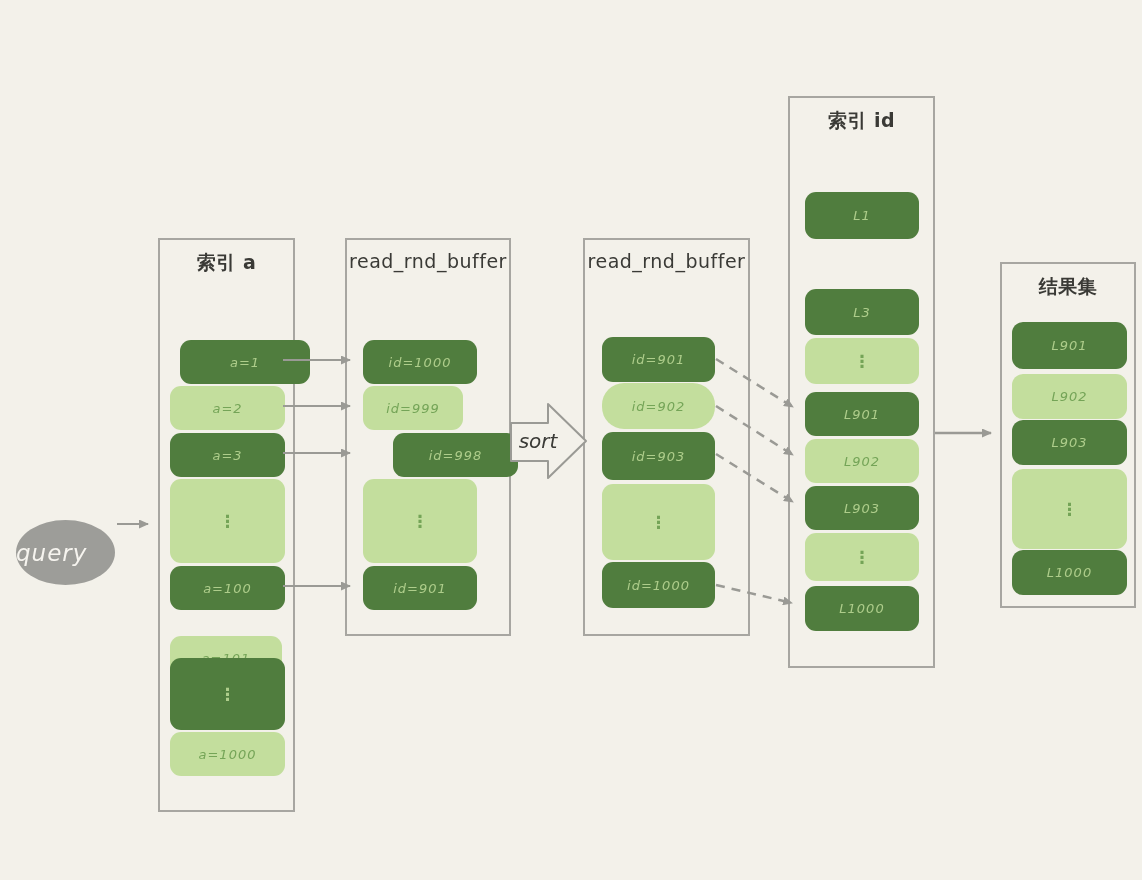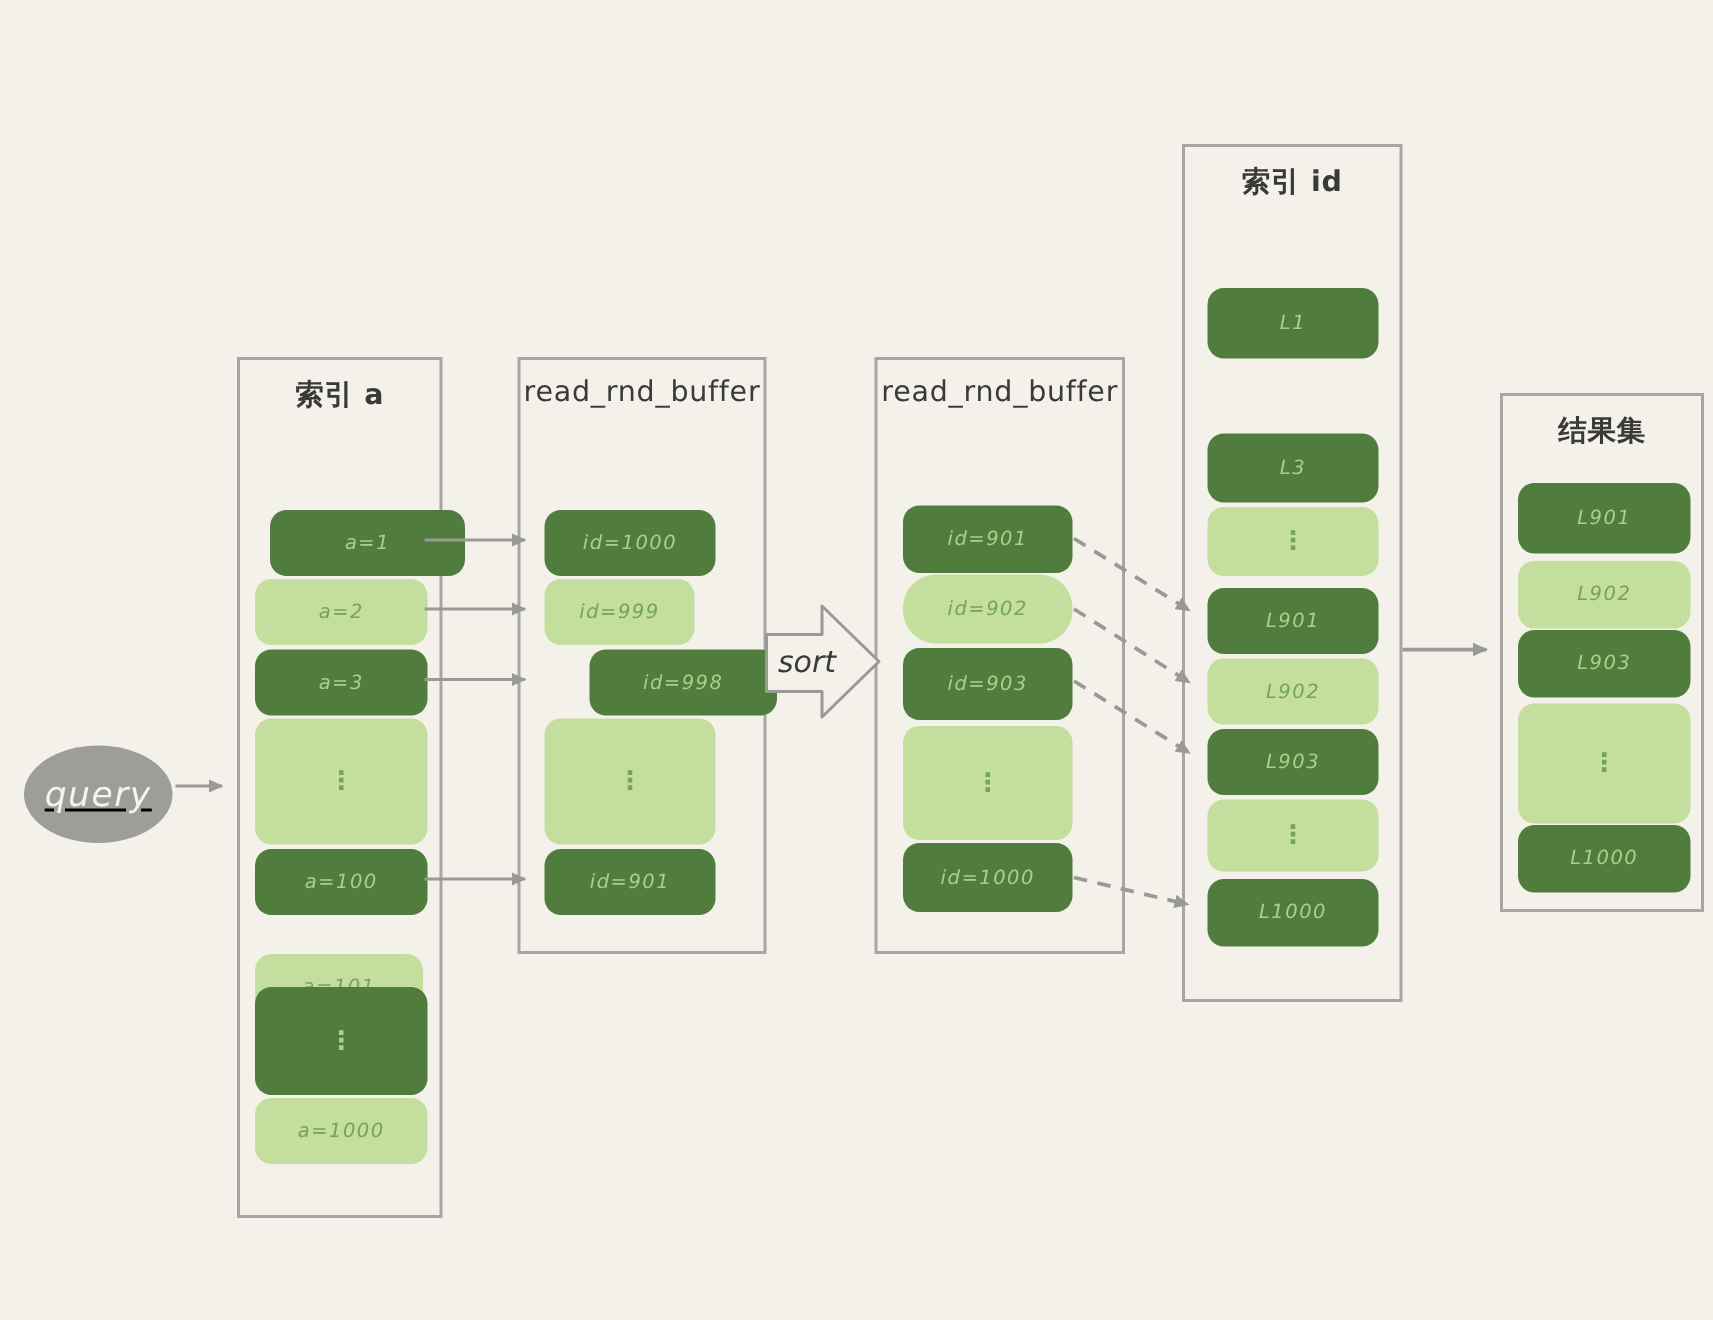--- a/index.html
+++ b/index.html
@@ -19,22 +19,22 @@
   .canvas{position:relative;width:1142px;height:880px;background:var(--background);overflow:hidden;}
   .box{position:absolute;border:2px solid var(--box-border);box-sizing:border-box;background:transparent;z-index:1;}
   .box-title{position:absolute;top:10px;left:0;right:0;text-align:center;font-size:19px;
     color:var(--title-text);letter-spacing:0.5px;white-space:nowrap;}
   .box-title.cjk{font-weight:bold;}
   .cell{position:absolute;border-radius:11px;display:flex;align-items:center;justify-content:center;
     font-style:italic;font-size:13px;letter-spacing:1px;box-sizing:border-box;}
   .cell.dark{background:var(--cell-dark);color:var(--cell-dark-text);}
   .cell.light{background:var(--cell-light);color:var(--cell-light-text);}
   .cell.dots{font-style:normal;font-weight:bold;font-size:17px;letter-spacing:0;}
-  .query-node{position:absolute;left:16px;top:497px;width:99px;height:65px;border-radius:50%;
-    background:var(--query-fill);display:flex;align-items:center;justify-content:center;z-index:2;text-decoration:underline;}
+  .query-node{position:absolute;left:16px;top:520px;width:99px;height:65px;border-radius:50%;
+    background:var(--query-fill);display:flex;align-items:center;z-index:2;}
   .query-node span{color:var(--query-text);font-size:23px;font-style:italic;letter-spacing:1px;}
   svg.arrows{position:absolute;left:0;top:0;z-index:5;pointer-events:none;}
   svg.arrows line,svg.arrows polygon{stroke:var(--arrow);}
   svg.arrows text{fill:var(--title-text);font-size:20px;font-style:italic;font-family:"DejaVu Sans",sans-serif;}
 </style>
 </head>
 <body>
 
 <div class="canvas">
 

